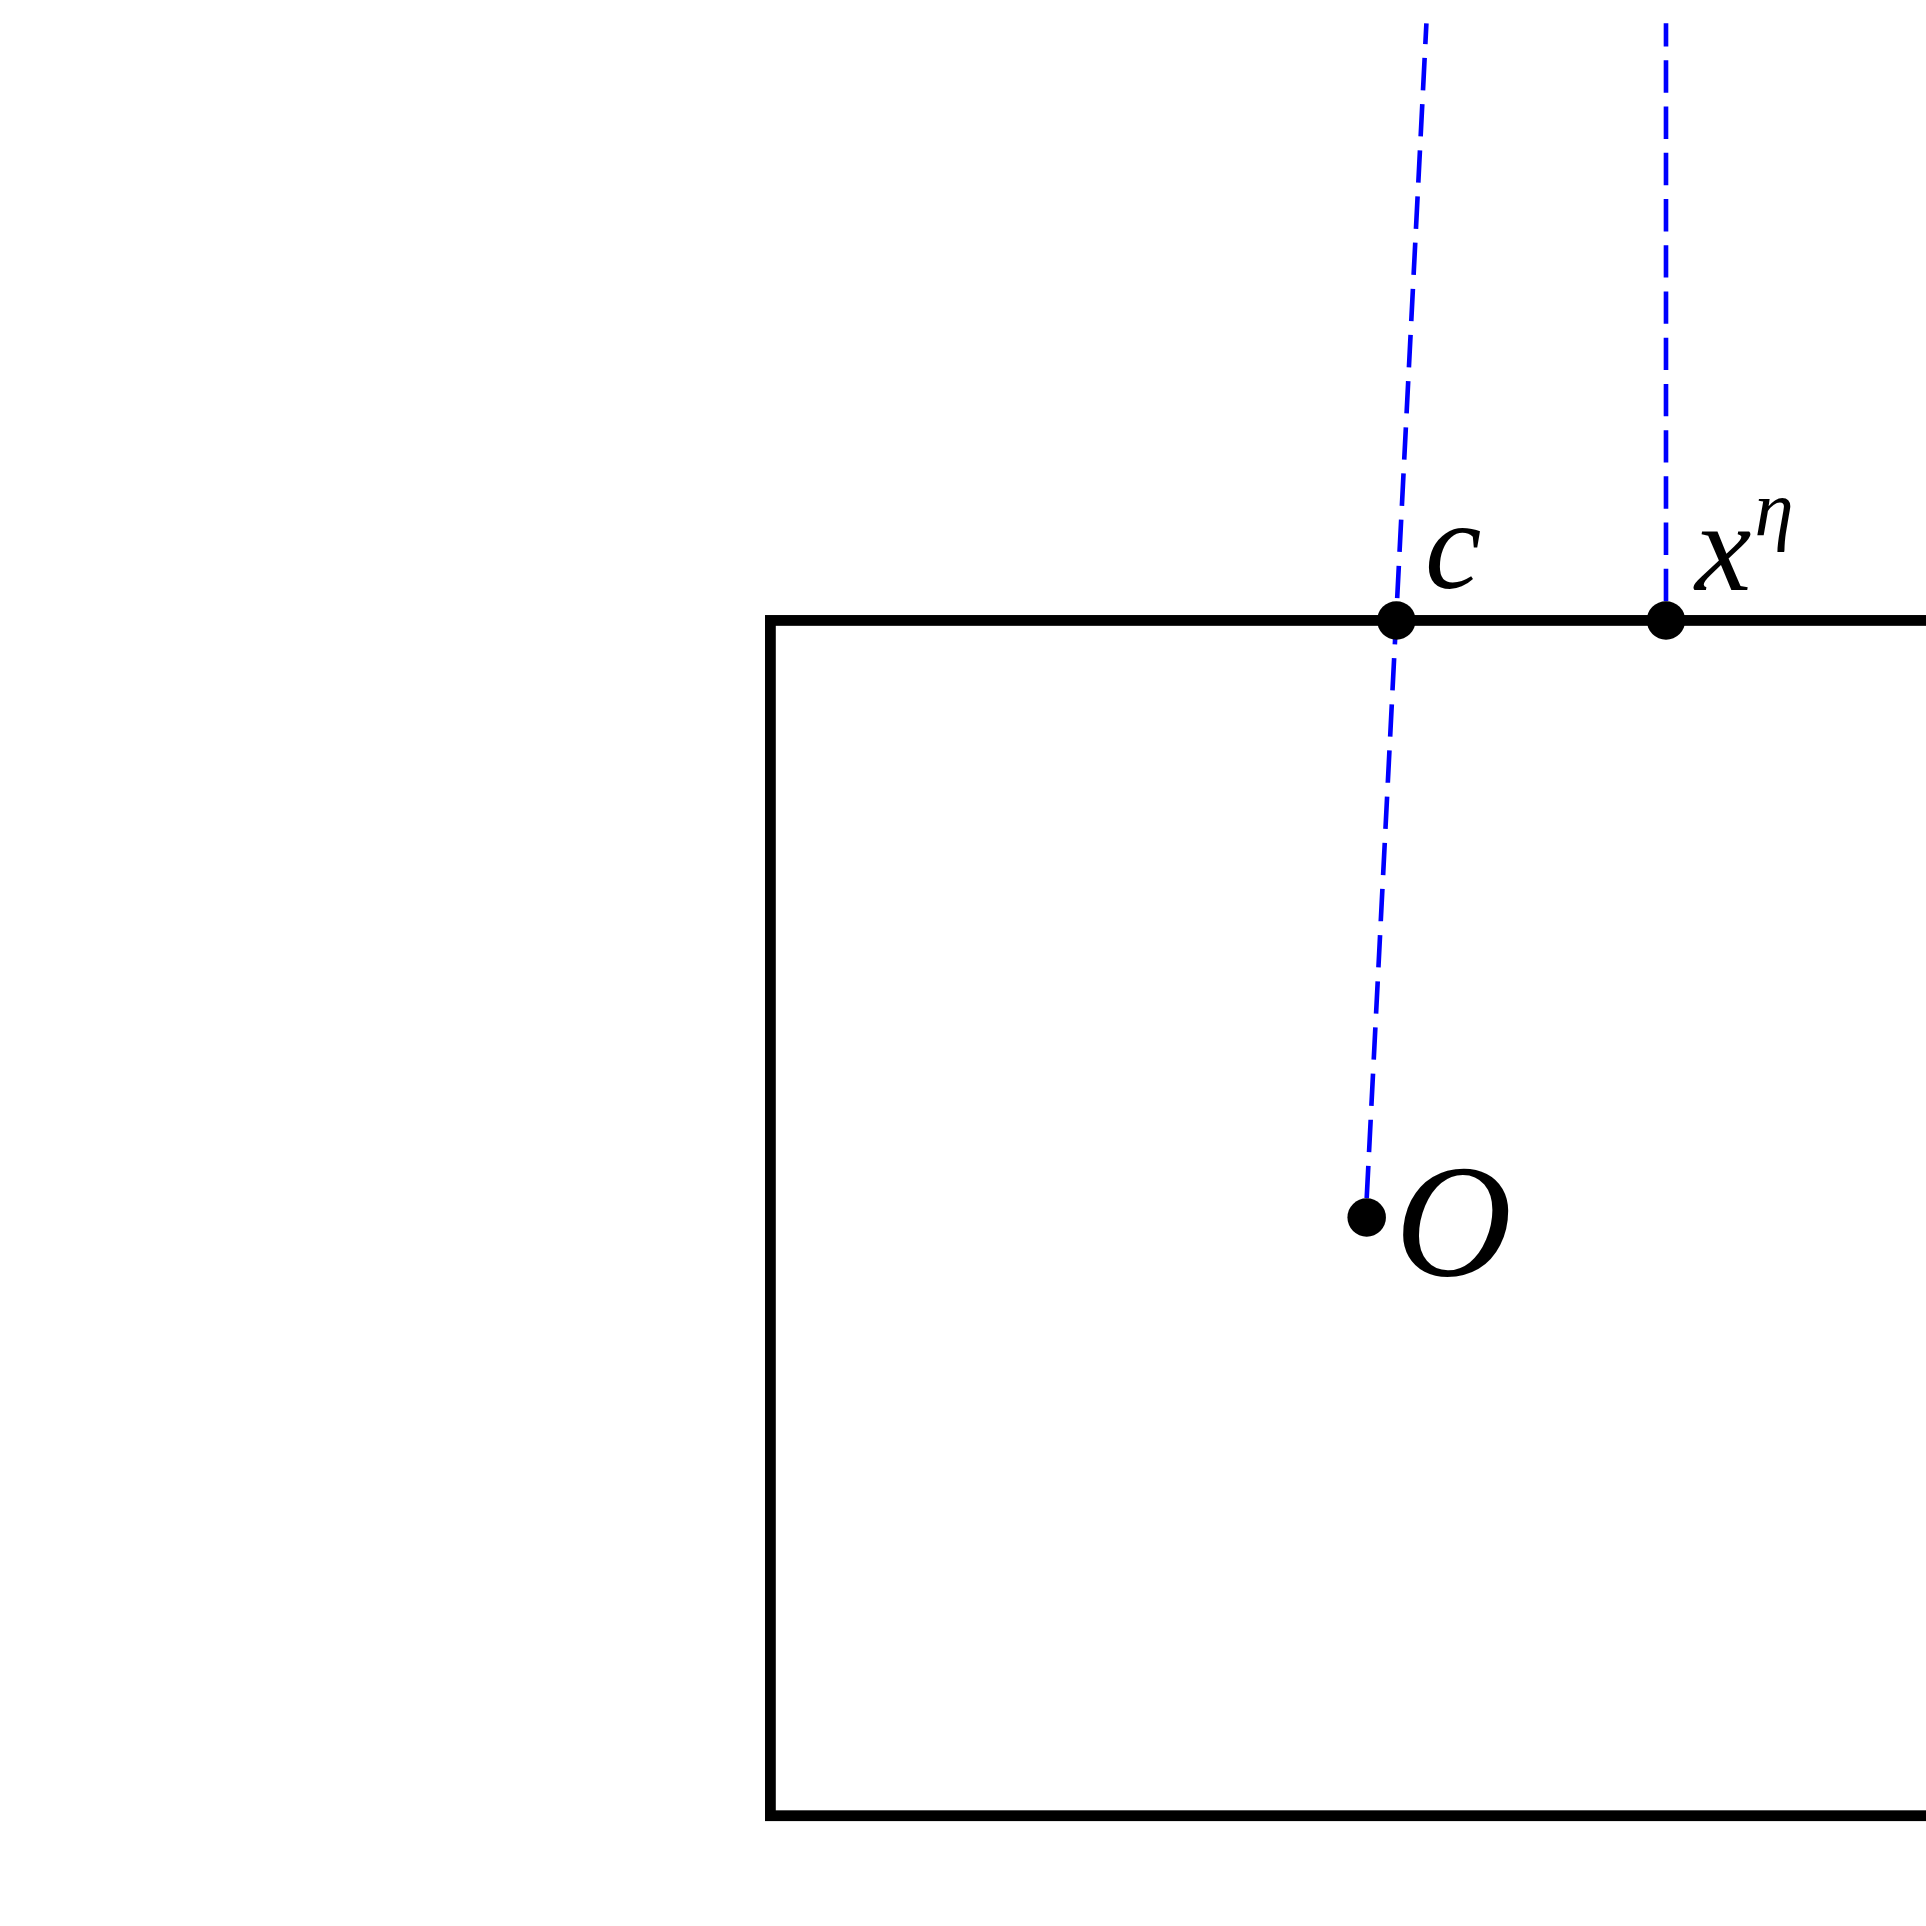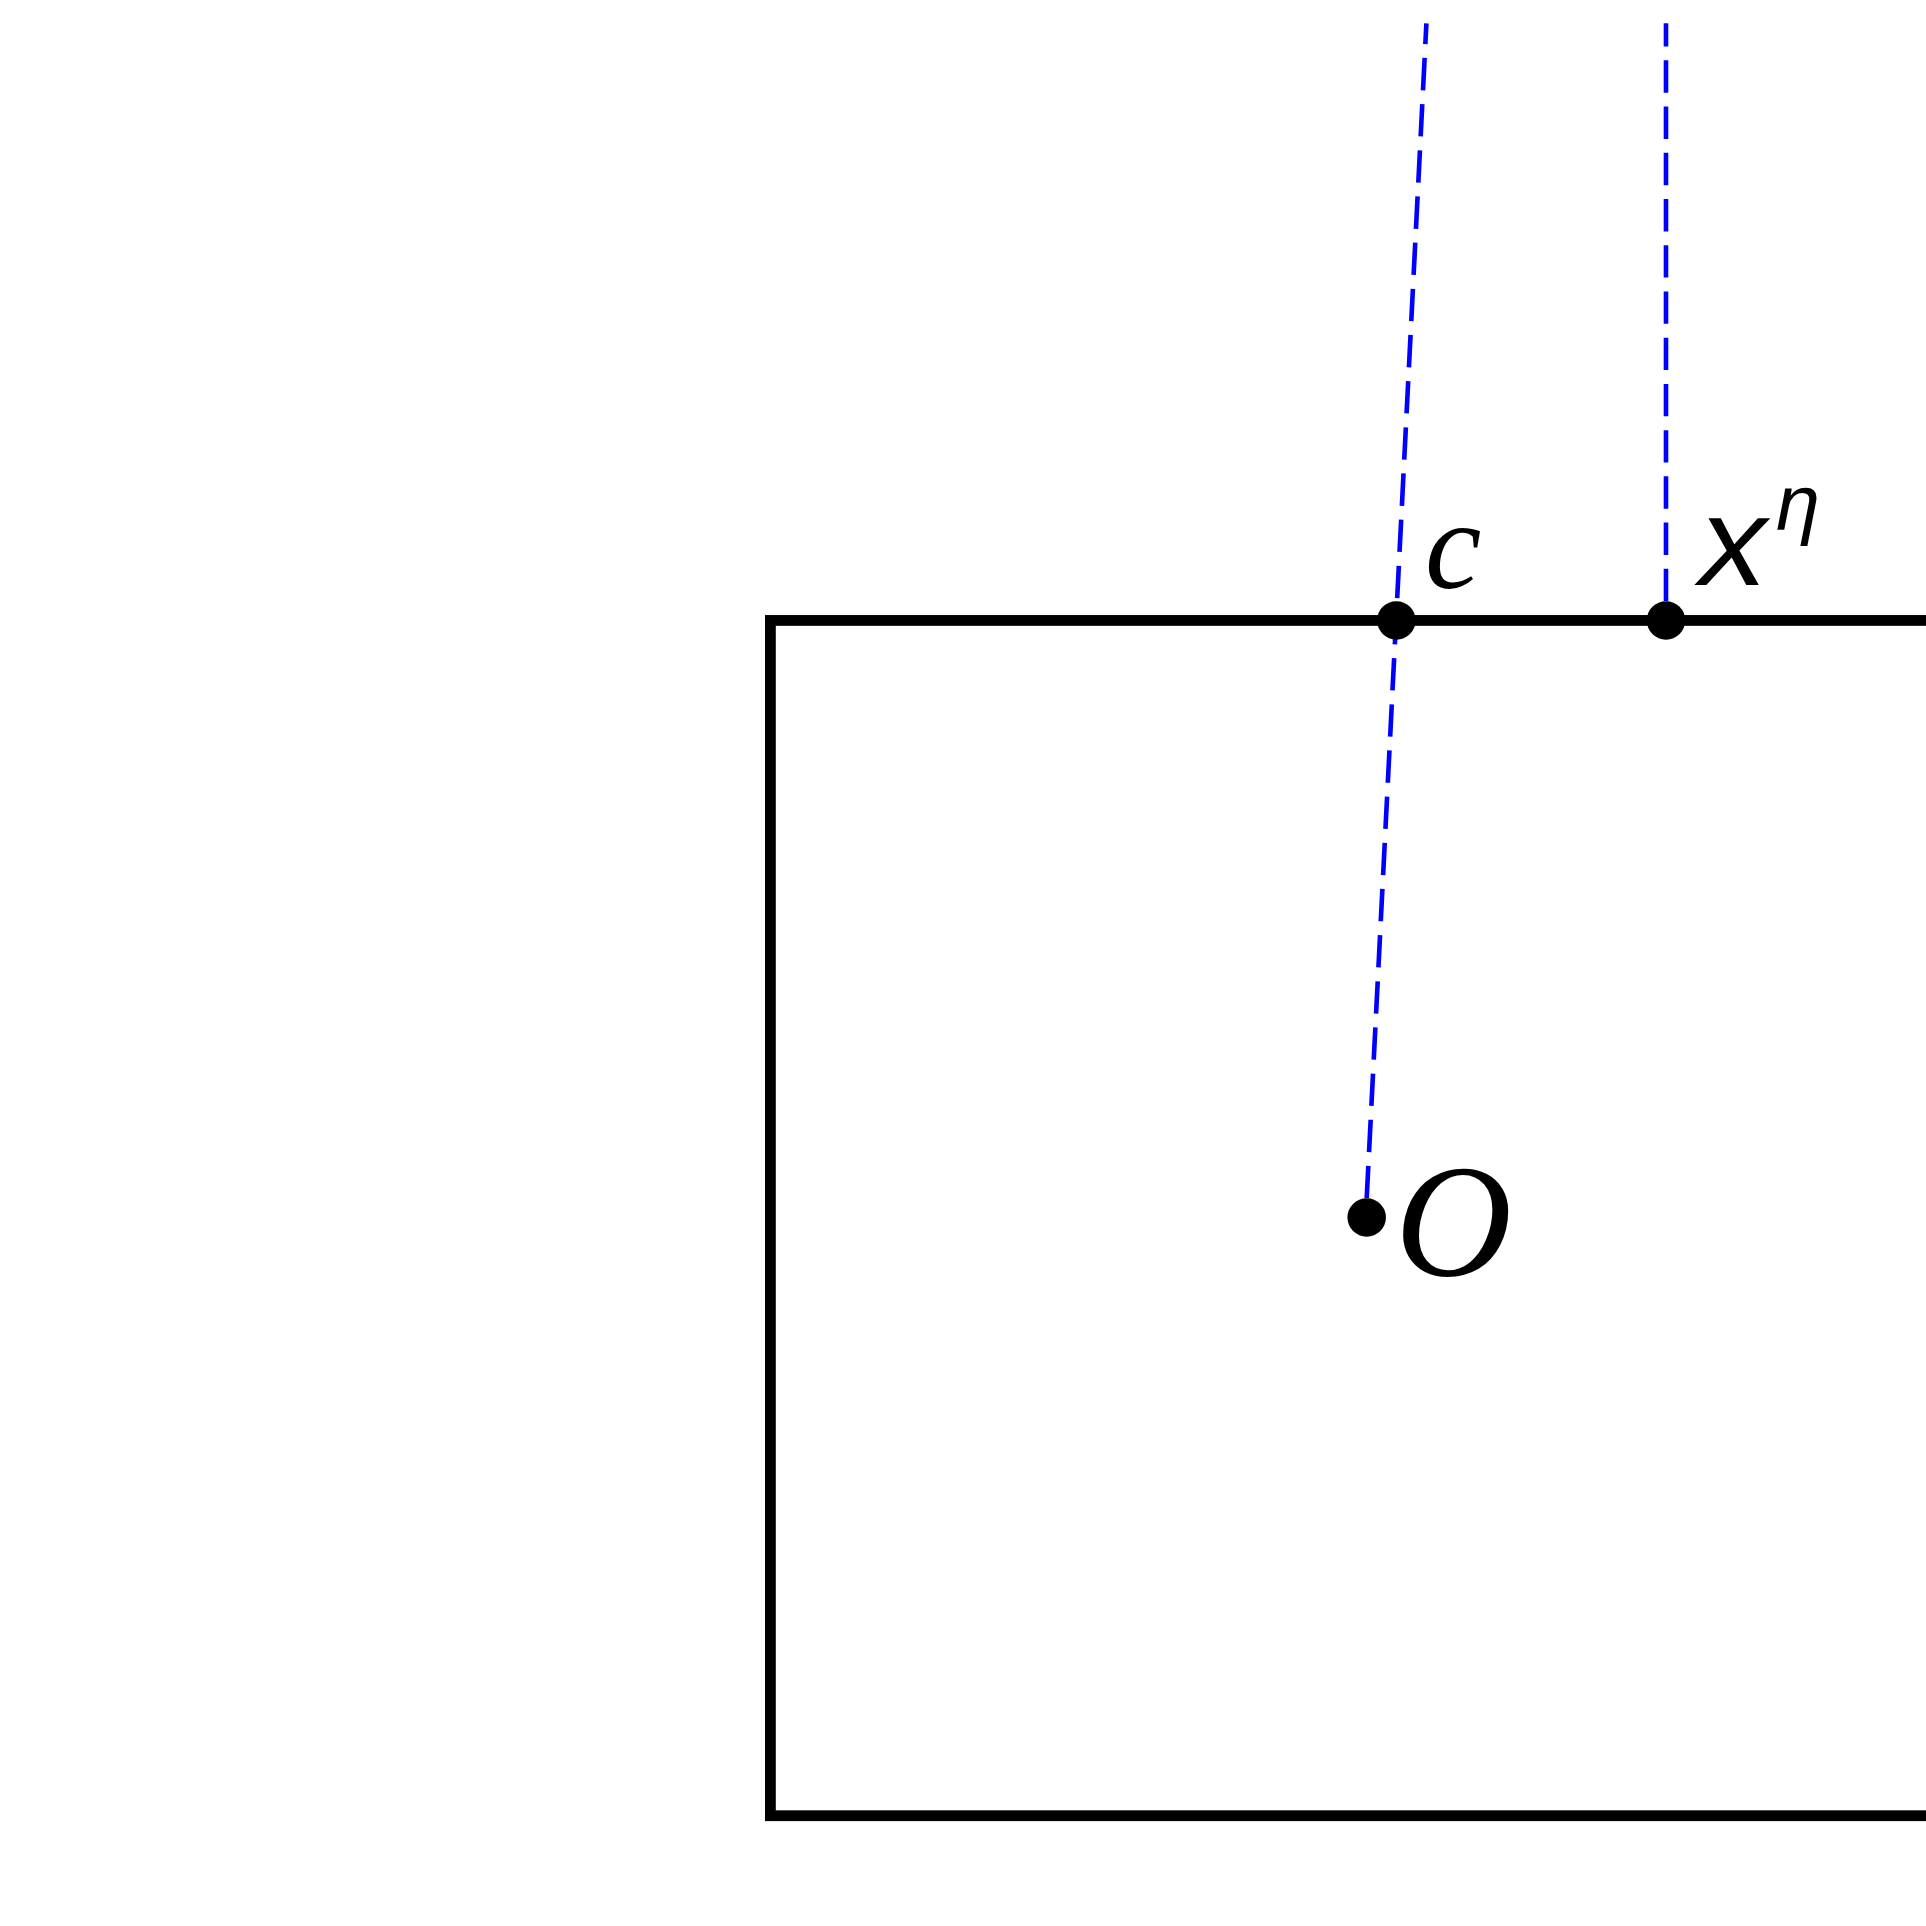--- a/index.html
+++ b/index.html
@@ -9,21 +9,21 @@
     .label {
       position: absolute;
       font-family: "Liberation Serif", "DejaVu Serif", serif;
       font-style: italic;
       color: #000000;
       line-height: 1;
       white-space: nowrap;
     }
     .label sup { font-size: 62%; position: relative; top: -0.15em; margin-left: 3.1px; }
     .lbl-c { left: 1425px; top: 482px; font-size: 127px; }
-    .lbl-xeta { left: 1695px; top: 482px; font-size: 127px; font-family: Liberation Mono, monospace; }
+    .lbl-xeta { left: 1695px; top: 482px; font-size: 127px; }
     .lbl-o { left: 1395px; top: 1140px; font-size: 162px; }
   </style>
 </head>
 <body>
 
 <div class="canvas">
   <svg class="diagram" width="2733" height="1987" viewBox="0 0 7095 5157" xmlns="http://www.w3.org/2000/svg">
 
     <rect x="2000" y="1610" width="3100" height="3103" fill="none" stroke="#000000" stroke-width="28"></rect>
 

